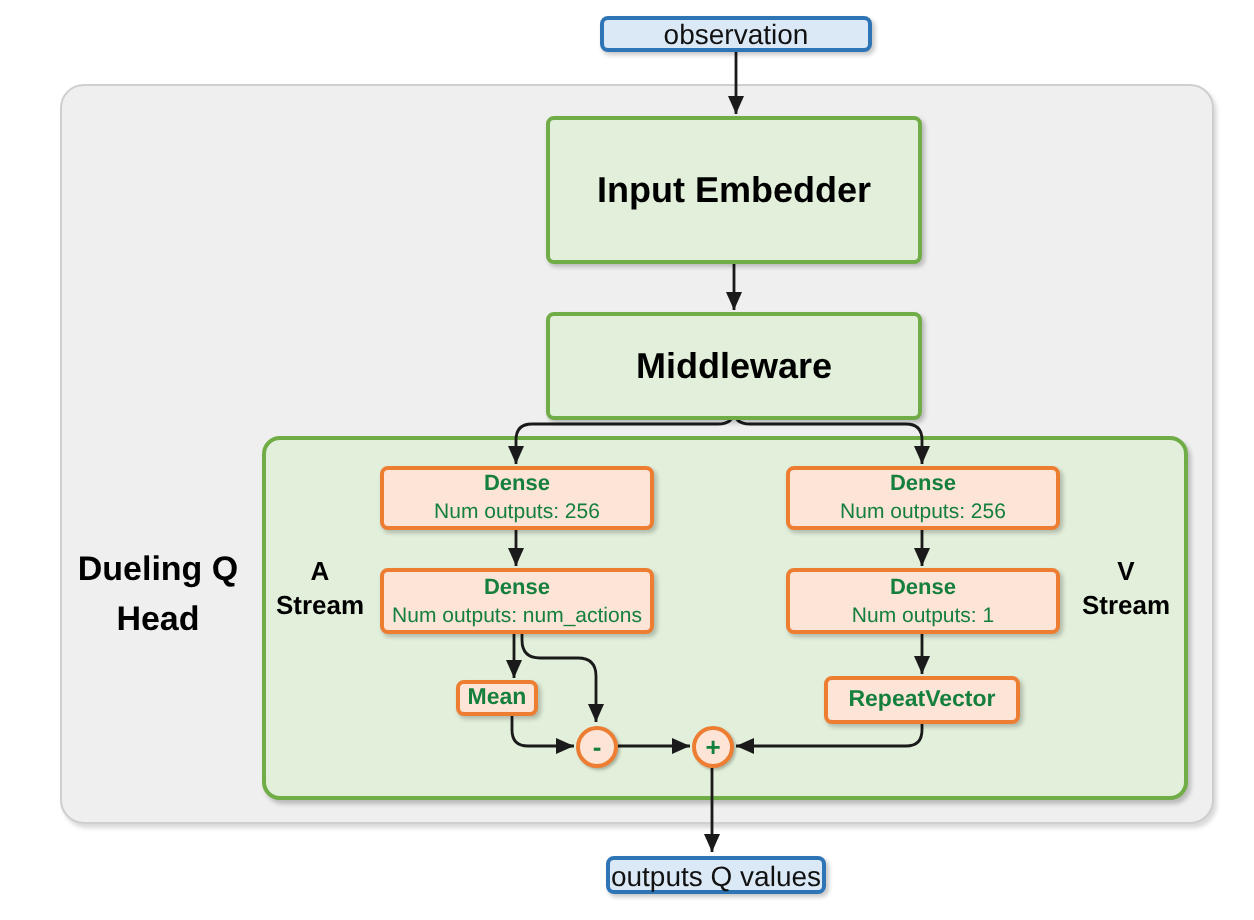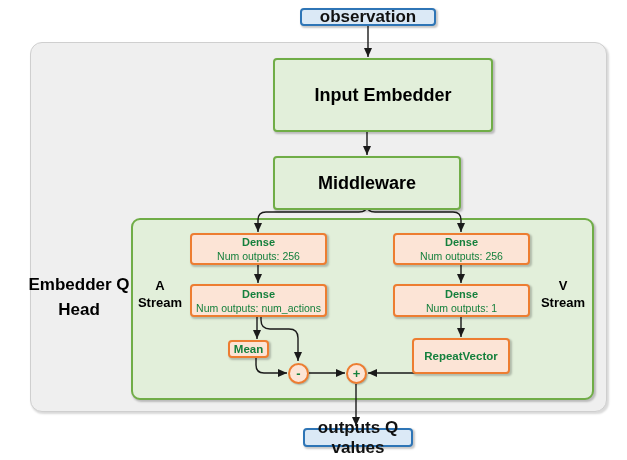--- a/index.html
+++ b/index.html
@@ -21,21 +21,21 @@
     border-radius:9px;box-shadow:1.5px 2px 2px rgba(0,0,0,.22);
   }
   svg.connectors{position:absolute;left:0;top:0;width:627px;height:460px;}
   .node{
     display:flex;align-items:center;justify-content:center;
     text-align:center;box-shadow:1.2px 1.5px 2px rgba(0,0,0,.22);
   }
   .blue-node{
     background:var(--blue-fill,#dbe9f6);
     border:2px solid var(--blue-border,#2e75b6);
-    border-radius:4px;font-size:17px;font-weight:bold;
+    border-radius:4px;font-size:14px;font-weight:normal;
   }
   .green-node{
     background:var(--green-fill,#e2efda);
     border:2px solid var(--green-border,#70ad47);
     border-radius:4px;font-size:18px;font-weight:bold;color:#000;
   }
   .orange-node{
     background:var(--orange-fill,#fce4d6);
     border:2px solid var(--orange-border,#ed7d31);
     border-radius:4px;color:#15803d;
@@ -45,28 +45,28 @@
   .dense .s{font-size:10.5px;}
   .small-op{font-size:11.5px;font-weight:bold;}
   .circle-op{
     border-radius:50%;font-size:13px;font-weight:bold;line-height:1;
     box-shadow:1px 1px 1.5px rgba(0,0,0,.25);
   }
   .side-label{font-weight:bold;text-align:center;color:#000;}
   .dueling-label{left:24px;top:272px;width:110px;font-size:17px;line-height:25px;}
   .stream-label{width:52px;top:277px;font-size:13px;line-height:17px;}
   #obs{left:300px;top:8px;width:136px;height:18px;}
-  #ie{left:273px;top:58px;width:220px;height:74px;}
+  #ie{left:273px;top:58px;width:188px;height:74px;}
   #mw{left:273px;top:156px;width:188px;height:54px;}
   #da1{left:190px;top:233px;width:137px;height:32px;}
   #da2{left:190px;top:284px;width:137px;height:33px;}
   #dv1{left:393px;top:233px;width:137px;height:32px;}
   #dv2{left:393px;top:284px;width:137px;height:33px;}
   #mean{left:228px;top:340px;width:41px;height:18px;}
-  #rv{left:412px;top:338px;width:98px;height:36px;}
+  #rv{left:412px;top:338px;width:98px;height:24px;}
   #minus{left:288px;top:363px;width:21px;height:21px;}
   #plus{left:346px;top:363px;width:21px;height:21px;}
   #aqv{left:303px;top:428px;width:110px;height:19px;}
   #astream{left:134px;}
   #vstream{left:537px;}
 </style>
 </head>
 <body>
 
 <div class="canvas">
@@ -102,21 +102,21 @@
   </div>
 
   <div id="ie" class="abs node green-node">
     <span>Input Embedder</span>
   </div>
 
   <div id="mw" class="abs node green-node">
     <span>Middleware</span>
   </div>
 
-  <div class="abs side-label dueling-label">Embedder Q Head</div>
+  <div class="abs side-label dueling-label">Dueling Q Head</div>
 
   <div id="astream" class="abs side-label stream-label">A Stream</div>
 
   <div id="vstream" class="abs side-label stream-label">V Stream</div>
 
   <div id="da1" class="abs node orange-node dense">
     <div class="t">Dense</div>
     <div class="s">Num outputs: 256</div>
   </div>
 

